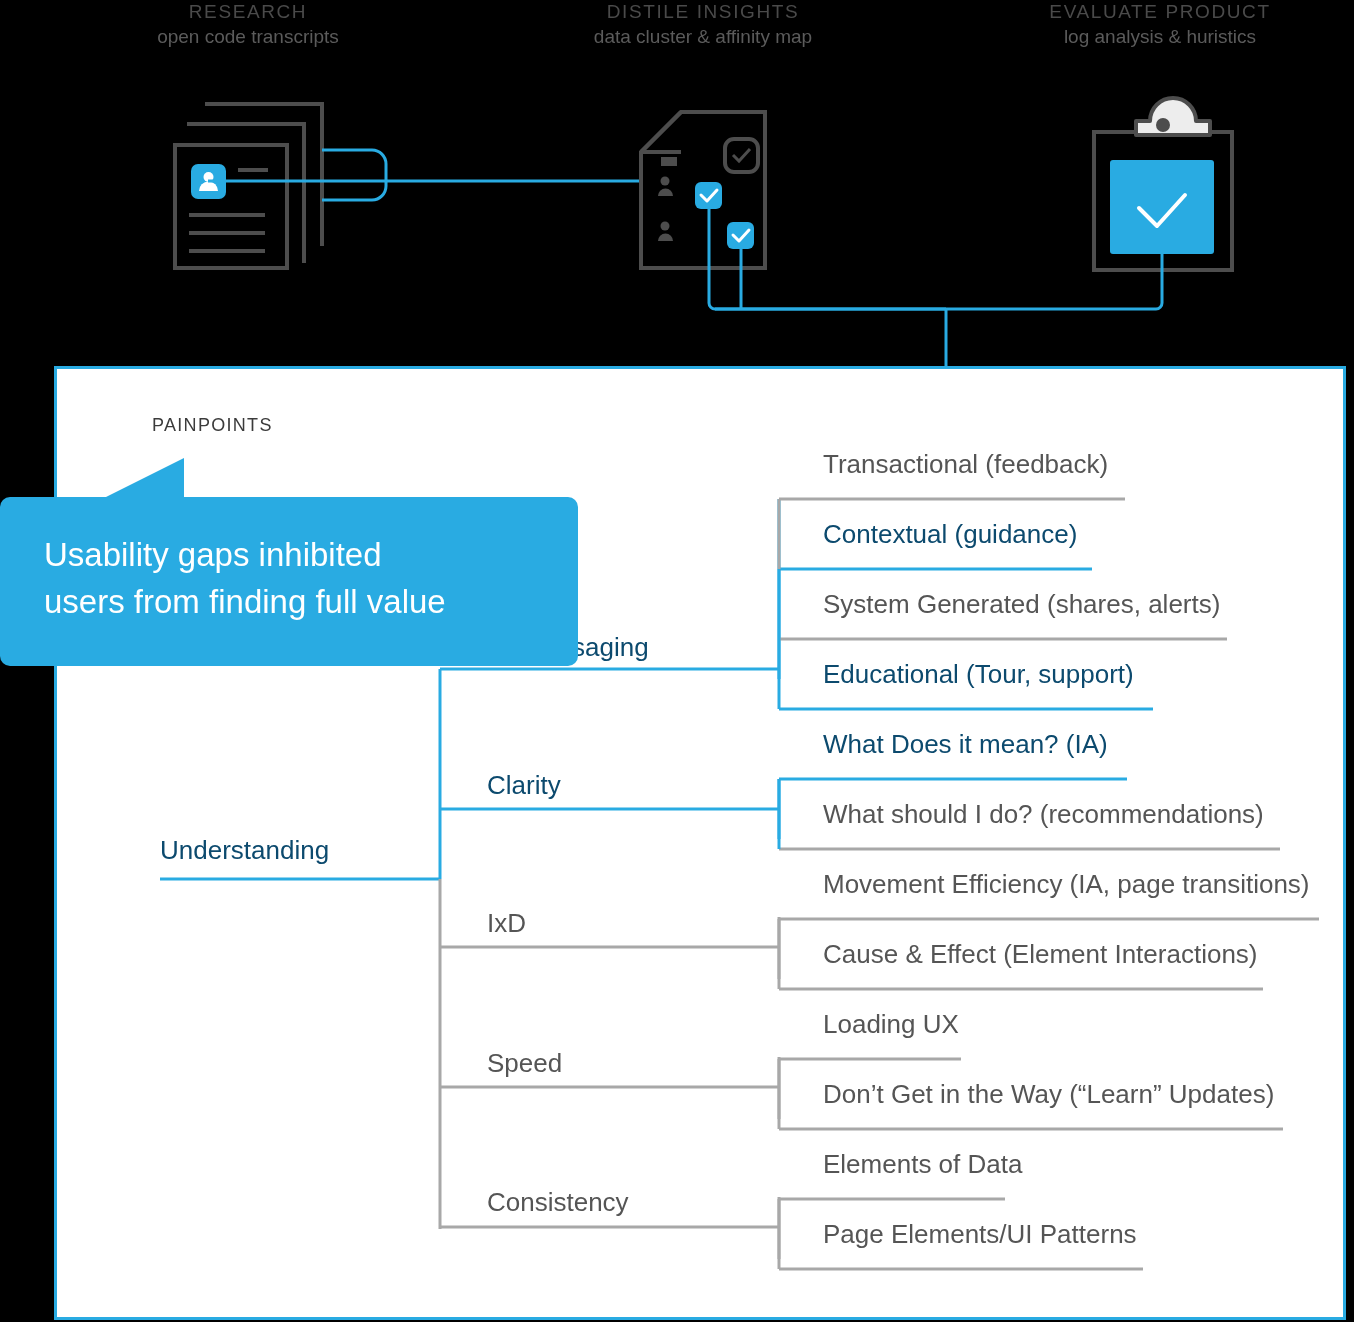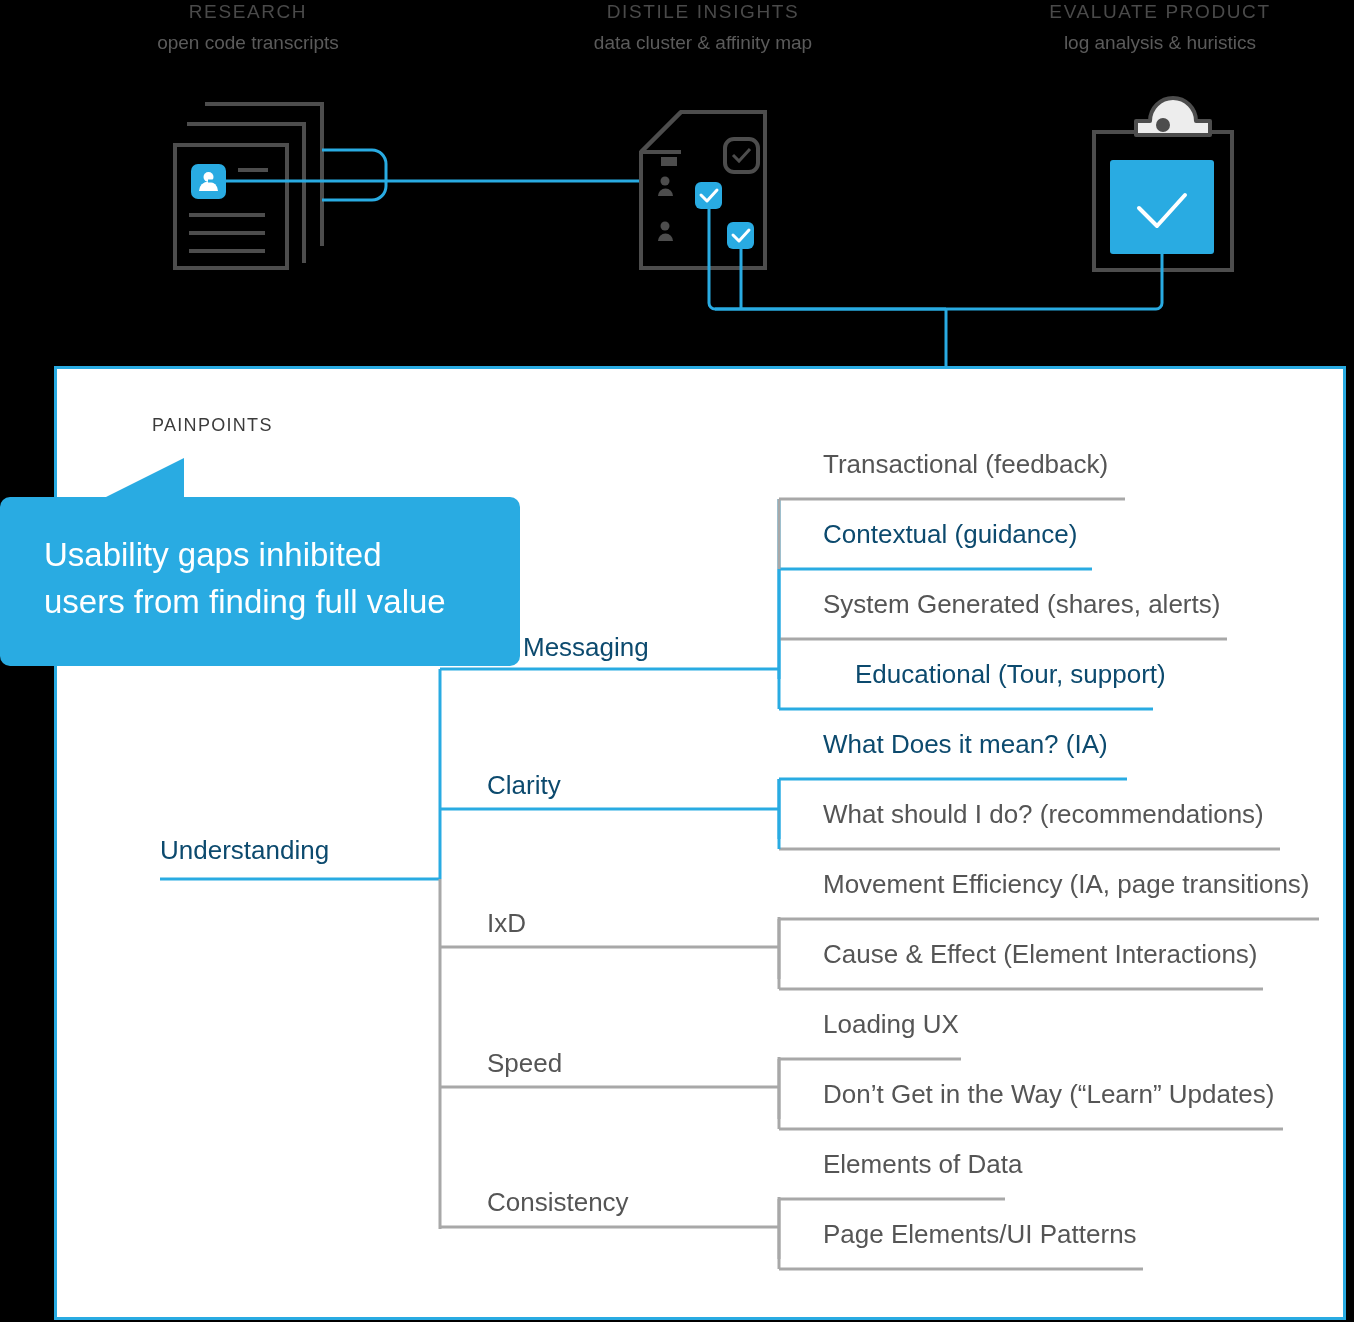--- a/index.html
+++ b/index.html
@@ -21,21 +21,21 @@
     position: absolute;
     text-align: center;
     width: 340px;
   }
   .stage-title {
     font-size: 19px;
     letter-spacing: 1.6px;
     color: #4a4a4a;
     font-weight: 400;
     line-height: 1;
-    margin: 0 0 12px 0;
+    margin: 0 0 6px 0;
   }
   .stage-sub {
     font-size: 19px;
     color: #5b5b5b;
     font-weight: 400;
     line-height: 1;
     margin: 0;
   }
 
   #stage-1 { left: 78px;  top: 2px; }
@@ -86,21 +86,21 @@
     letter-spacing: 1.3px;
     color: #3b3b3b;
     white-space: nowrap;
   }
 
   
   #callout {
     position: absolute;
     left: 0px;
     top: 497px;
-    width: 520px;
+    width: 578px;
     height: 169px;
     background: #29abe2;
     border-radius: 10px;
     box-sizing: border-box;
     padding: 34px 44px 0 44px;
   }
   #callout-text {
     color: #ffffff;
     font-size: 33px;
     line-height: 1.43;
@@ -285,21 +285,21 @@
 
   <div class="node-label accent" style="left:466px; top:265px;">Messaging</div>
   <div class="node-label accent" style="left:430px; top:403px;">Clarity</div>
   <div class="node-label" style="left:430px; top:541px;">IxD</div>
   <div class="node-label" style="left:430px; top:681px;">Speed</div>
   <div class="node-label" style="left:430px; top:820px;">Consistency</div>
 
   <div class="node-label" style="left:766px; top:82px;">Transactional (feedback)</div>
   <div class="node-label accent" style="left:766px; top:152px;">Contextual (guidance)</div>
   <div class="node-label" style="left:766px; top:222px;">System Generated (shares, alerts)</div>
-  <div class="node-label accent" style="left:766px; top:292px;margin-left:32px;">Educational (Tour, support)</div>
+  <div class="node-label accent" style="left:766px; top:292px;">Educational (Tour, support)</div>
 
   <div class="node-label accent" style="left:766px; top:362px;">What Does it mean? (IA)</div>
   <div class="node-label" style="left:766px; top:432px;">What should I do? (recommendations)</div>
 
   <div class="node-label" style="left:766px; top:502px;">Movement Efficiency (IA, page transitions)</div>
   <div class="node-label" style="left:766px; top:572px;">Cause &amp; Effect (Element Interactions)</div>
 
   <div class="node-label" style="left:766px; top:642px;">Loading UX</div>
   <div class="node-label" style="left:766px; top:712px;">Don’t Get in the Way (“Learn” Updates)</div>
 

